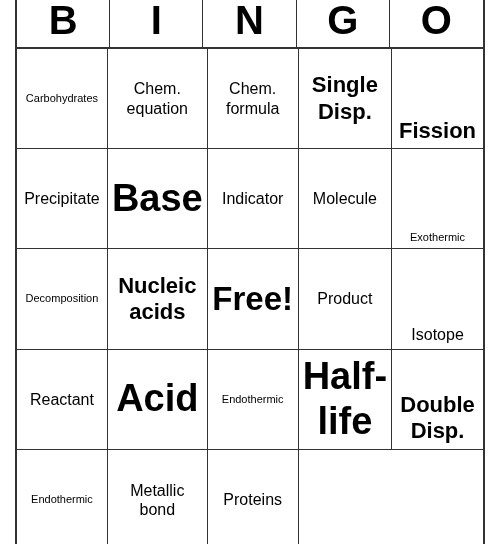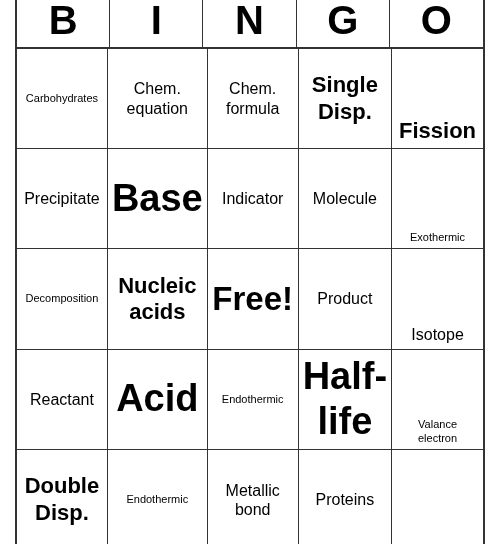--- a/index.html
+++ b/index.html
@@ -157,23 +157,20 @@
       <div class="bingo-cell">
         <span class="cell-text size-xlarge">Acid</span>
       </div>
       <div class="bingo-cell">
         <span class="cell-text size-small">Endothermic</span>
       </div>
       <div class="bingo-cell">
         <span class="cell-text size-xlarge">Half-<br>life</span>
       </div>
       <div class="bingo-cell">
-        <span class="cell-text size-small">Valance<br>electron</span>
-      </div>
-      <div class="bingo-cell">
         <span class="cell-text size-large">Double<br>Disp.</span>
       </div>
       <div class="bingo-cell">
         <span class="cell-text size-small">Endothermic</span>
       </div>
       <div class="bingo-cell">
         <span class="cell-text size-medium">Metallic<br>bond</span>
       </div>
       <div class="bingo-cell">
         <span class="cell-text size-medium">Proteins</span>

